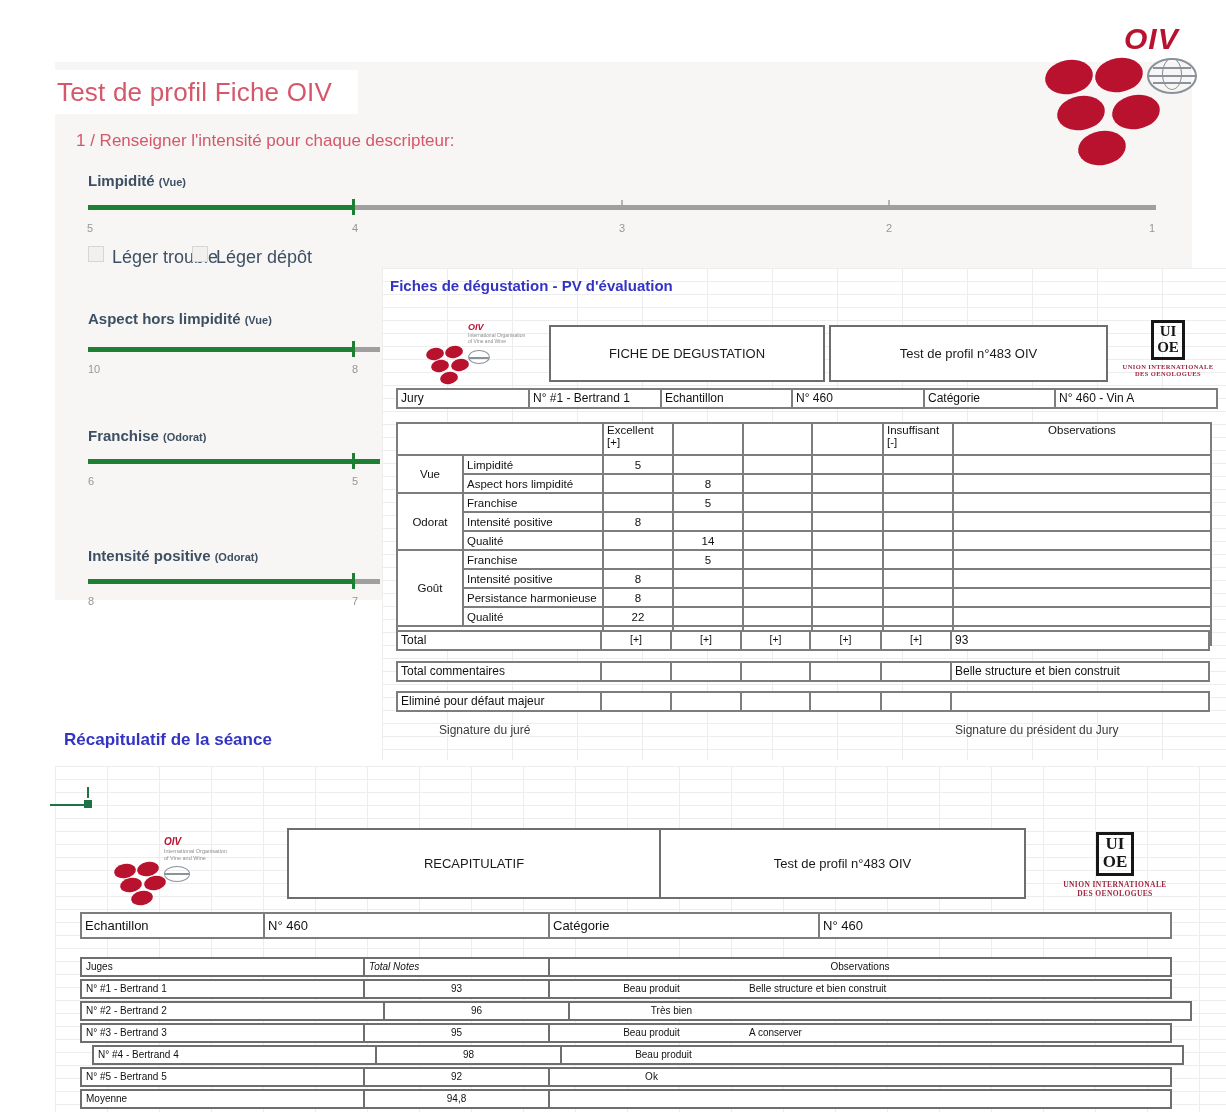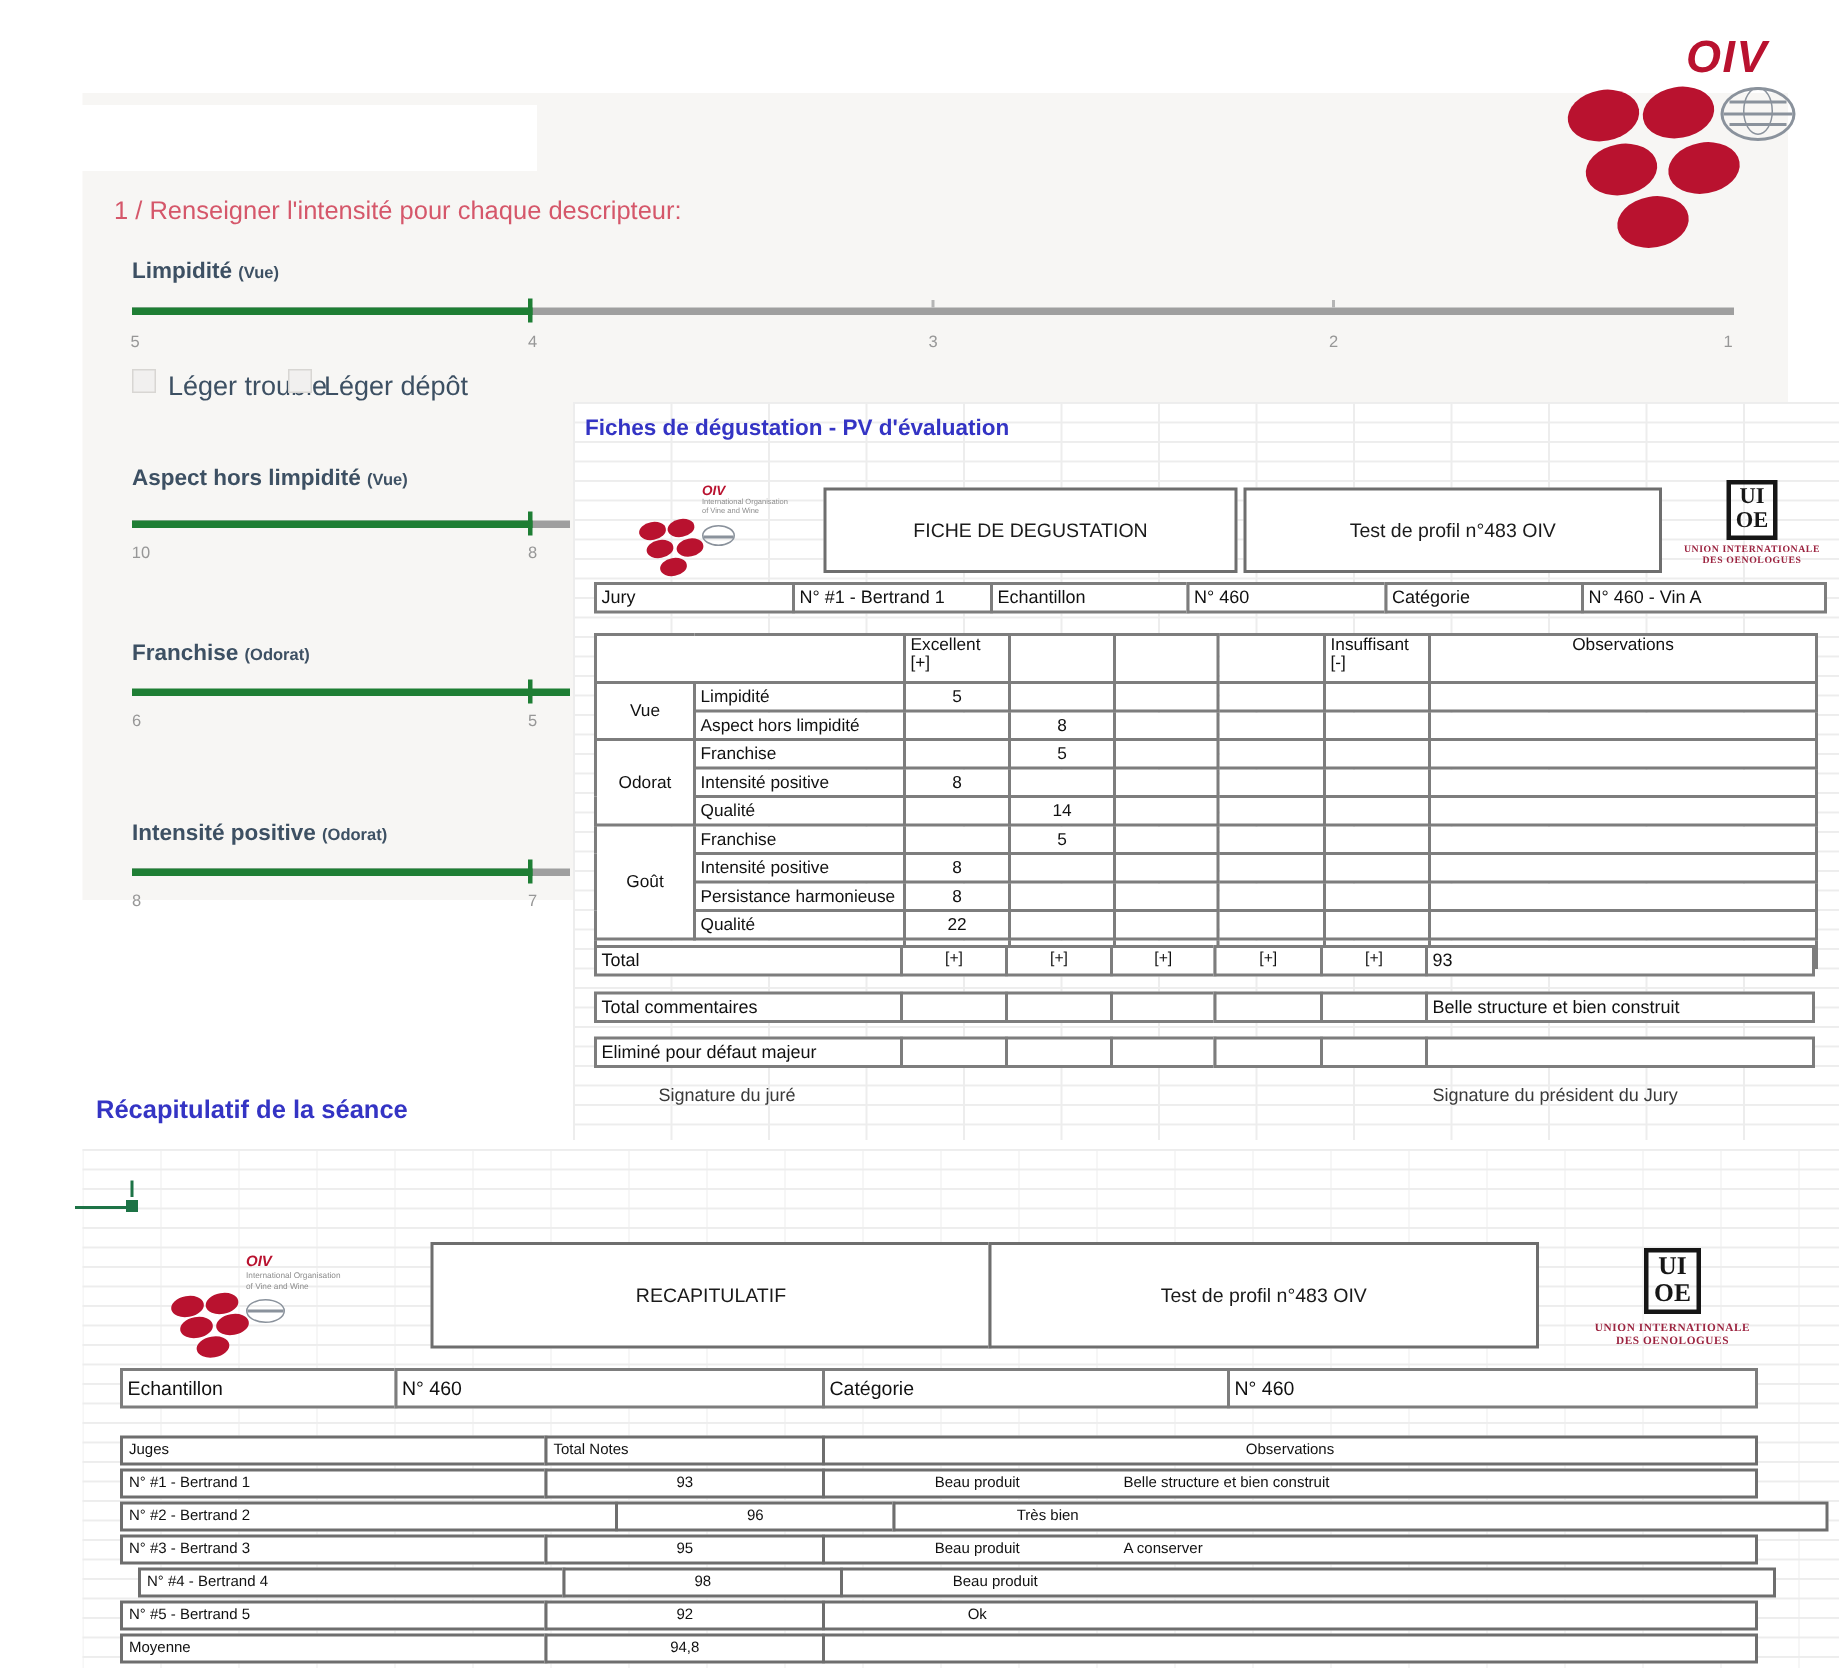--- a/index.html
+++ b/index.html
@@ -77,20 +77,21 @@
 
   .greenline{background:#1d7346;}
 </style>
 </head>
 <body>
 
 <div id="app">
 
   <div class="abs gray-panel"></div>
   <div class="abs title-box"></div>
+  <div class="abs page-title">Test de profil Fiche OIV</div>
   <div class="abs instruction">1 / Renseigner l'intensité pour chaque descripteur:</div>
 
   <div class="abs" style="left:1040px;top:16px;width:170px;height:150px;">
     <span class="abs oiv-word" style="left:84px;top:6px;font-size:30px;letter-spacing:1px;">OIV</span>
     <span class="abs globe" style="left:107px;top:42px;width:50px;height:36px;">
       <span class="gv1"></span>
         <span class="gh1"></span>
         <span class="gh2"></span>
         <span class="gh3"></span>
     </span>
@@ -378,33 +379,33 @@
     <div class="abs rowflex" style="left:25px;top:146px;">
       <div class="cell" style="width:185px;height:27px;font-size:13px;padding-top:4px;">Echantillon</div>
       <div class="cell" style="width:287px;height:27px;font-size:13px;padding-top:4px;">N° 460</div>
       <div class="cell" style="width:272px;height:27px;font-size:13px;padding-top:4px;">Catégorie</div>
       <div class="cell" style="width:354px;height:27px;font-size:13px;padding-top:4px;">N° 460</div>
     </div>
 
     <div class="abs" style="left:25px;top:191px;">
       <div class="jrow">
         <div class="jcell" style="width:285px;">Juges</div>
-        <div class="jcell" style="width:187px;">Total Notes</div>
+        <div class="jcell" style="width:187px;font-style:italic;">Total Notes</div>
         <div class="jcell ccenter" style="width:624px;">Observations</div>
       </div>
       <div class="jrow">
         <div class="jcell" style="width:285px;">N° #1 - Bertrand 1</div>
         <div class="jcell ccenter" style="width:187px;">93</div>
         <div class="jcell obsflex" style="width:624px;">
             <span class="obs1">Beau produit</span>
             <span>Belle structure et bien construit</span>
           </div>
       </div>
       <div class="jrow">
-        <div class="jcell" style="width:332px;">N° #2 - Bertrand 2</div>
+        <div class="jcell" style="width:305px;">N° #2 - Bertrand 2</div>
         <div class="jcell ccenter" style="width:187px;">96</div>
         <div class="jcell obsflex" style="width:624px;">
             <span class="obs1">Très bien</span>
             <span></span>
           </div>
       </div>
       <div class="jrow">
         <div class="jcell" style="width:285px;">N° #3 - Bertrand 3</div>
         <div class="jcell ccenter" style="width:187px;">95</div>
         <div class="jcell obsflex" style="width:624px;">

